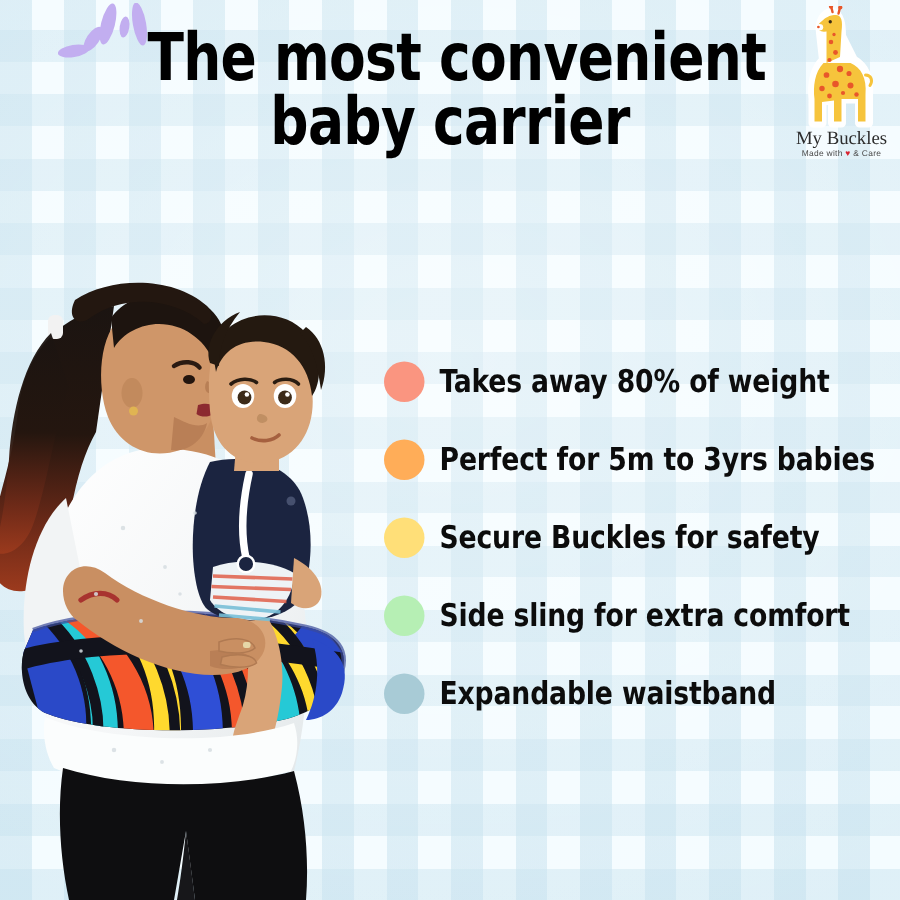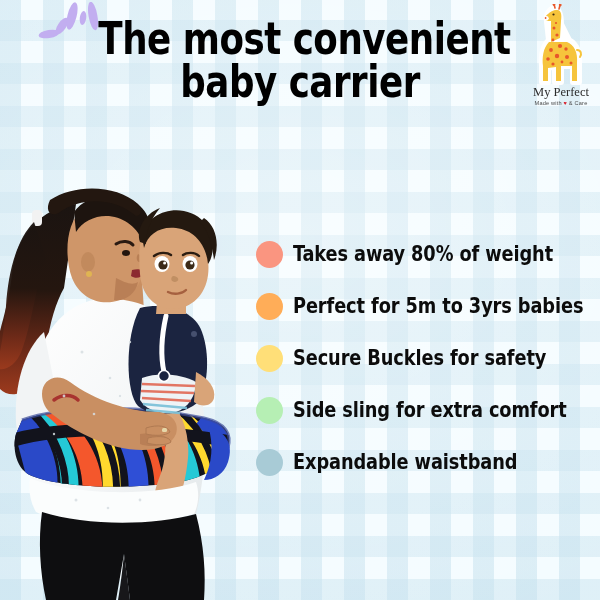--- a/index.html
+++ b/index.html
@@ -145,21 +145,21 @@
           <circle cx="36" cy="53" r="2"></circle>
             <circle cx="22" cy="60" r="1.6"></circle>
           <circle cx="40" cy="59" r="1.5"></circle>
             <circle cx="31" cy="58" r="1.4"></circle>
           <circle cx="25" cy="19" r="1.1"></circle>
         </g>
 
         <path d="M46 46 C50 46 51 50 49 53" stroke="#f6c43c" stroke-width="2" fill="none" stroke-linecap="round"></path>
       </g>
     </svg>
-    <div class="brand">My Perfect</div>
+    <div class="brand">My Buckles</div>
     <div class="tagline"><span>Made with </span><span class="heart">♥</span><span> &amp; Care</span></div>
   </div>
 
   <div class="features">
     <div class="feature">
       <span class="dot" style="background: rgb(250, 149, 128);"></span>
       <span class="ftext">Takes away 80% of weight</span>
     </div>
     <div class="feature">
       <span class="dot" style="background: rgb(255, 173, 88);"></span>

